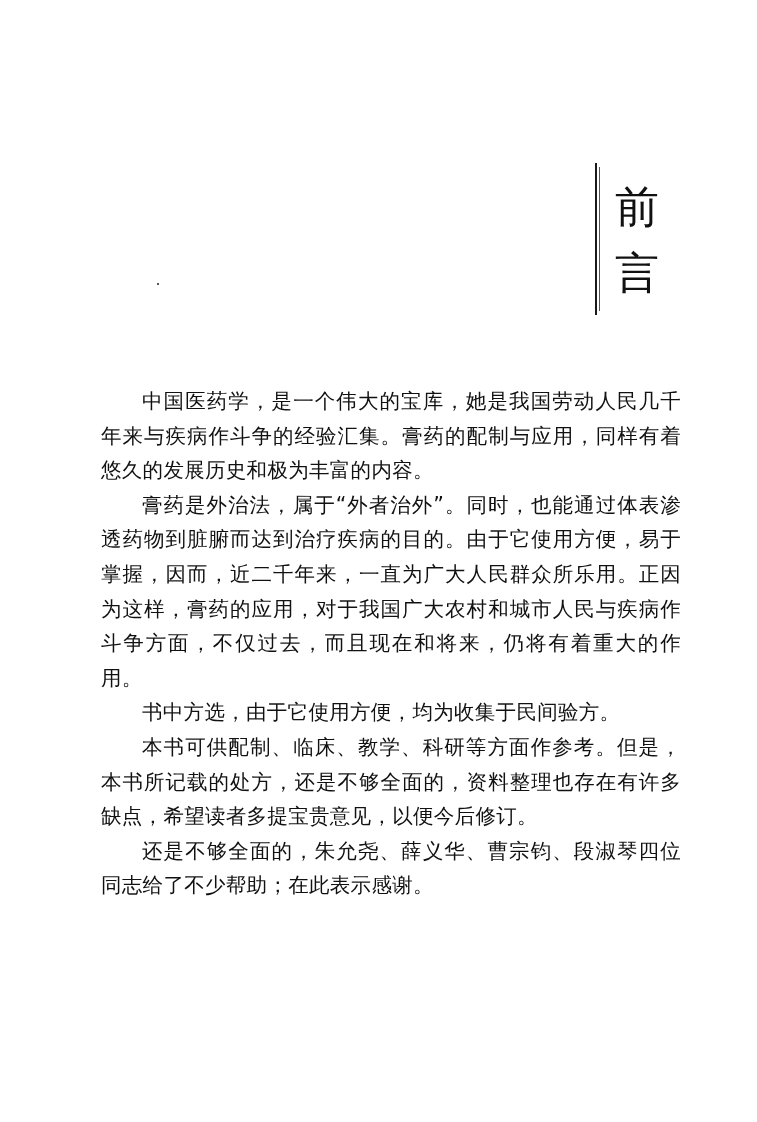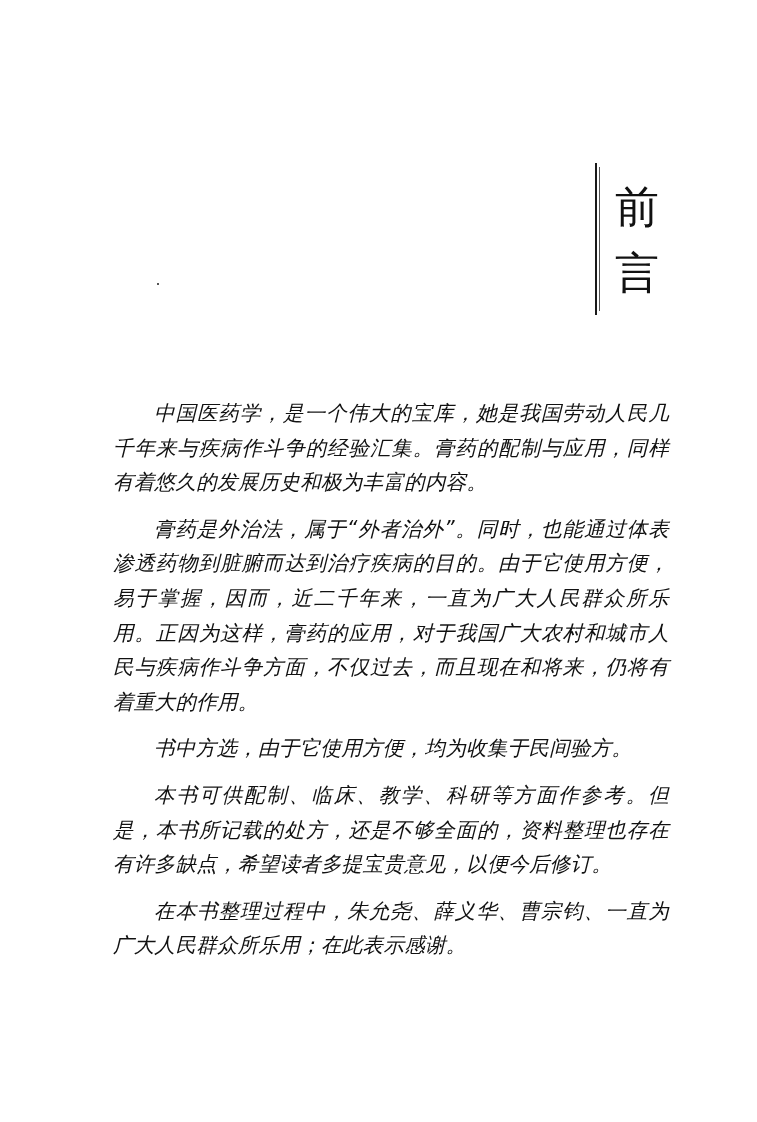--- a/index.html
+++ b/index.html
@@ -60,23 +60,22 @@
       position: absolute;
       left: 101px;
       top: 384px;
       width: 580px;
       font-size: 20.5px;
       line-height: 34.6px;
       letter-spacing: 0.3px;
       text-align: justify;
     }
     .body-text p {
-      margin: 12px;
+      margin: 0;
       text-indent: 2em;
-      font-style: italic;
     }
   </style>
 </head>
 <body>
 
 <div class="page">
 
   <div class="title-block">
     <div class="title-rule-1"></div>
     <div class="title-rule-2"></div>
@@ -84,16 +83,16 @@
     <div class="title-char c2">言</div>
   </div>
 
   <div class="speck"></div>
 
   <div class="body-text">
     <p>中国医药学，是一个伟大的宝库，她是我国劳动人民几千年来与疾病作斗争的经验汇集。膏药的配制与应用，同样有着悠久的发展历史和极为丰富的内容。</p>
     <p>膏药是外治法，属于“外者治外”。同时，也能通过体表渗透药物到脏腑而达到治疗疾病的目的。由于它使用方便，易于掌握，因而，近二千年来，一直为广大人民群众所乐用。正因为这样，膏药的应用，对于我国广大农村和城市人民与疾病作斗争方面，不仅过去，而且现在和将来，仍将有着重大的作用。</p>
     <p>书中方选，由于它使用方便，均为收集于民间验方。</p>
     <p>本书可供配制、临床、教学、科研等方面作参考。但是，本书所记载的处方，还是不够全面的，资料整理也存在有许多缺点，希望读者多提宝贵意见，以便今后修订。</p>
-    <p>在本书整理过程中，朱允尧、薛义华、曹宗钧、一直为广大人民群众所乐用；在此表示感谢。</p>
+    <p>还是不够全面的，朱允尧、薛义华、曹宗钧、段淑琴四位同志给了不少帮助；在此表示感谢。</p>
   </div>
 
 </div>
 
 </body></html>

